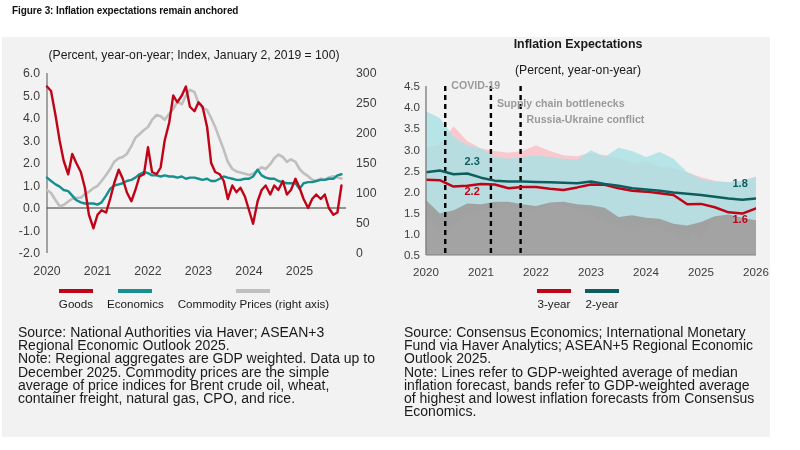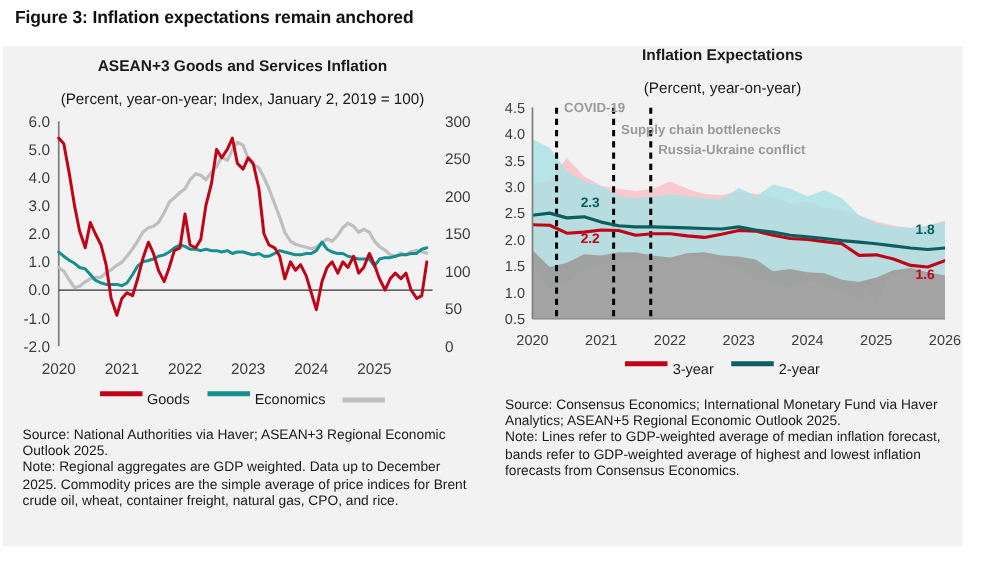--- a/index.html
+++ b/index.html
@@ -11,21 +11,21 @@
     width: 800px;
     height: 450px;
     font-family: "Liberation Sans", sans-serif;
     overflow: hidden;
     position: relative;
   }
   #figure-title {
     position: absolute;
     left: 12px;
     top: 5px;
-    font-size: 14px;
+    font-size: 10px;
     font-weight: bold;
     color: #111111;
     letter-spacing: -0.1px;
   }
   #panel {
     position: absolute;
     left: 2px;
     top: 37px;
     width: 768px;
     height: 400px;
@@ -66,32 +66,33 @@
     display: flex;
     flex-direction: row;
     align-items: center;
     justify-content: center;
     gap: 14px;
     font-size: 11.6px;
     color: #1a1a1a;
   }
   .legend-item {
     display: flex;
-    flex-direction: row;
+    flex-direction: column;
+    align-items: center;
     gap: 4px;
     white-space: nowrap;
   }
   .legend-swatch {
     display: inline-block;
     width: 34px;
     height: 4px;
     border-radius: 0;
   }
   .notes {
-    font-size: 11px;
+    font-size: 14px;
     color: #1a1a1a;
     line-height: 13.2px;
     padding: 0 10px 0 16px;
   }
   .notes p { margin: 0; }
   #right-col .notes { padding-left: 18px; padding-right: 8px; }
   .axis-label {
     font-family: "Liberation Sans", sans-serif;
     font-size: 12.3px;
     fill: #3d3d3d;
@@ -114,21 +115,20 @@
   }
 </style>
 </head>
 <body>
 
 <div id="figure-title">Figure 3: Inflation expectations remain anchored</div>
 
 <div id="panel">
 
   <div class="chart-col" id="left-col">
-    <div class="chart-title">ASEAN+3 Goods and Services Inflation</div>
     <div class="chart-subtitle">(Percent, year-on-year; Index, January 2, 2019 = 100)</div>
 
     <div class="plot-wrap">
       <svg class="plot" id="svg-left" width="384" height="222" viewBox="0 0 384 222">
           <text x="38" y="194.4" text-anchor="end" class="axis-label">-2.0</text>
           <text x="38" y="171.9" text-anchor="end" class="axis-label">-1.0</text>
           <text x="38" y="149.4" text-anchor="end" class="axis-label">0.0</text>
           <text x="38" y="126.9" text-anchor="end" class="axis-label">1.0</text>
           <text x="38" y="104.4" text-anchor="end" class="axis-label">2.0</text>
           <text x="38" y="81.9" text-anchor="end" class="axis-label">3.0</text>
@@ -160,20 +160,21 @@
         <div class="legend-item">
           <span class="legend-swatch" style="background: rgb(192, 4, 24);"></span>
           <span>Goods</span>
         </div>
         <div class="legend-item">
           <span class="legend-swatch" style="background: rgb(21, 144, 143);"></span>
           <span>Economics</span>
         </div>
         <div class="legend-item">
           <span class="legend-swatch" style="background: rgb(191, 191, 191);"></span>
+          <span>Commodity Prices (right axis)</span>
         </div>
       </div>
 
     <div class="notes" style="margin-top:16px;">
       <p>Source: National Authorities via Haver; ASEAN+3 Regional Economic Outlook 2025.</p>
       <p>Note: Regional aggregates are GDP weighted. Data up to December 2025. Commodity prices are the simple average of price indices for Brent crude oil, wheat, container freight, natural gas, CPO, and rice.</p>
     </div>
   </div>
 
   <div class="chart-col" id="right-col">

